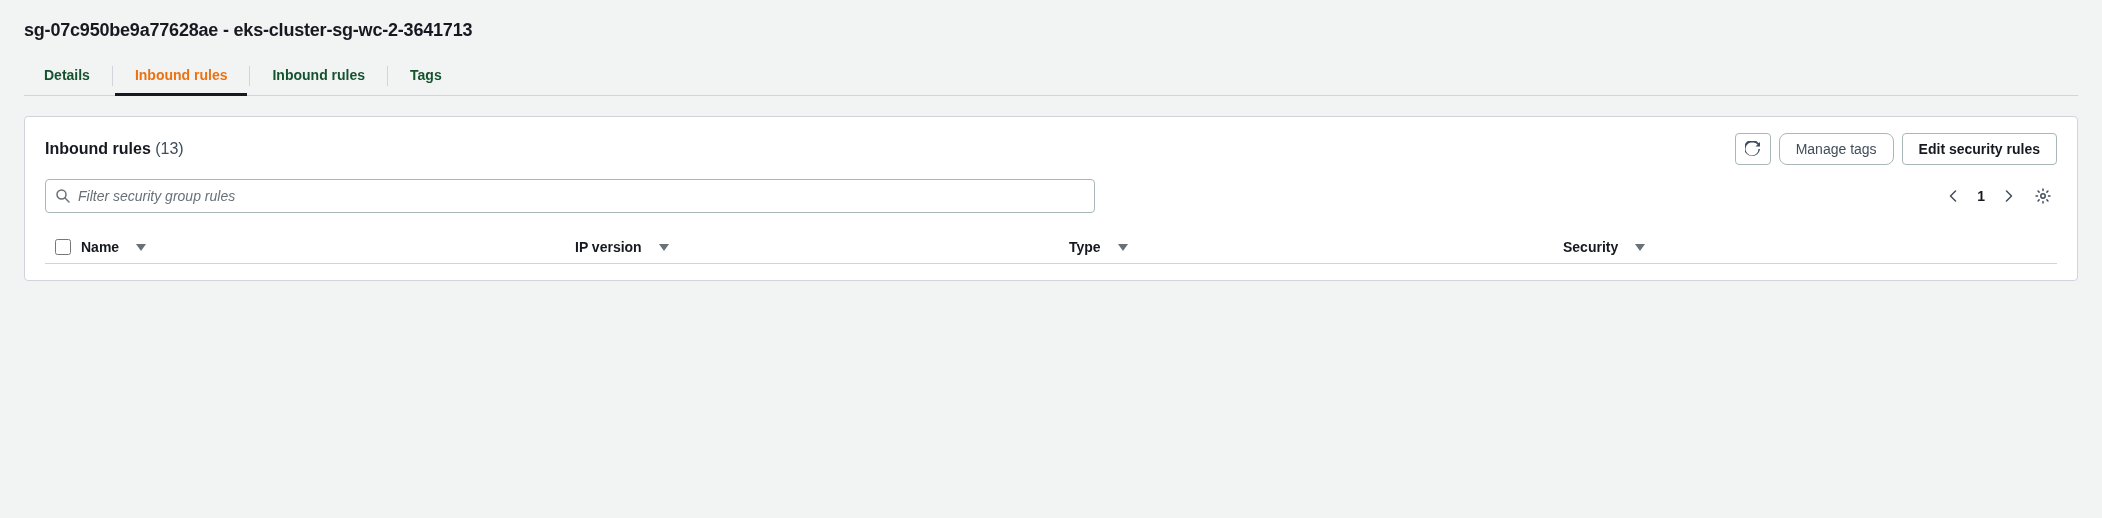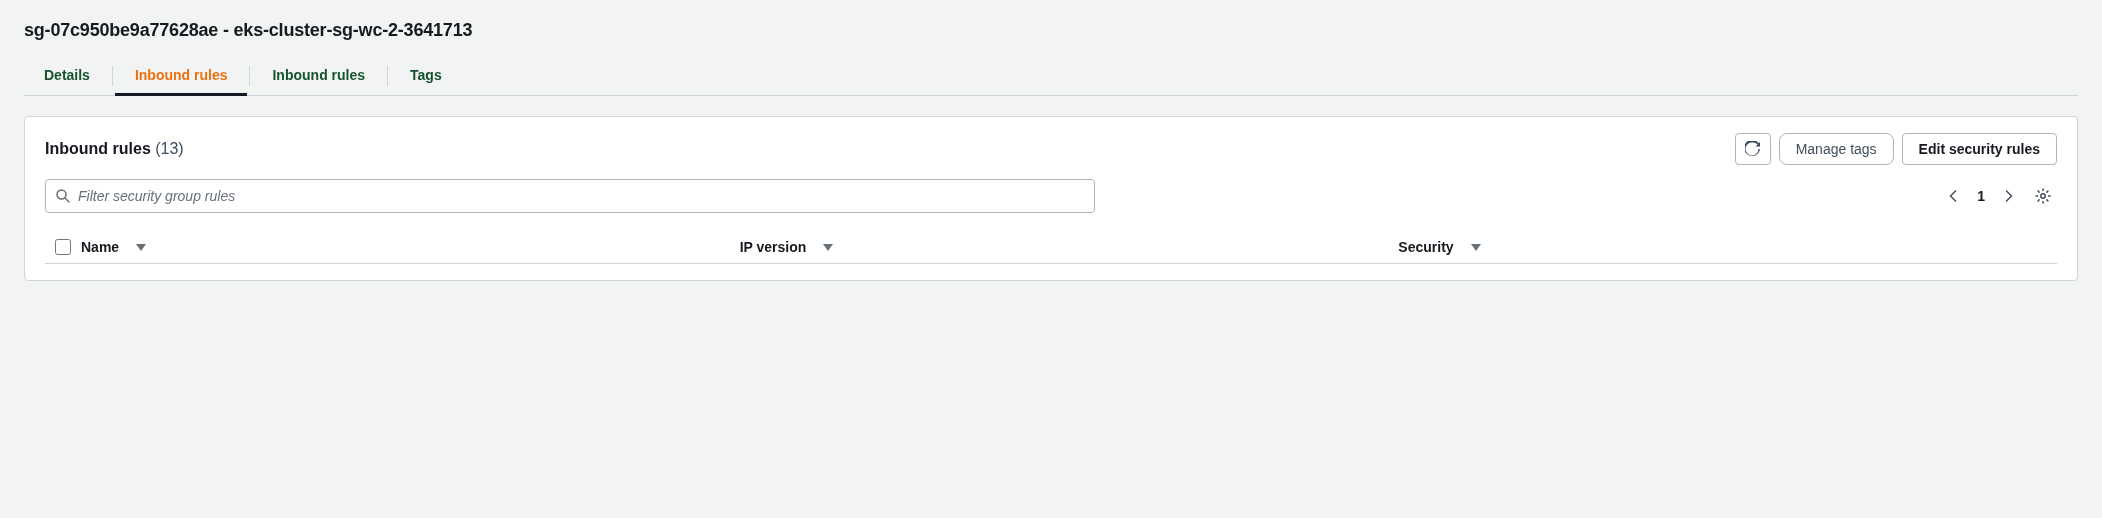--- a/index.html
+++ b/index.html
@@ -371,20 +371,26 @@
           <span>Name</span>
           <span class="sort-triangle"></span>
         </span>
       </div>
       <div class="col-ip-version">
         <span class="col-header">
           <span>IP version</span>
           <span class="sort-triangle"></span>
         </span>
       </div>
+      <div class="col-type">
+        <span class="col-header">
+          <span>Type</span>
+          <span class="sort-triangle"></span>
+        </span>
+      </div>
       <div class="col-protocol">
         <span class="col-header">
           <span>Security</span>
           <span class="sort-triangle"></span>
         </span>
       </div>
     </div>
 
   </div>
 </div>

